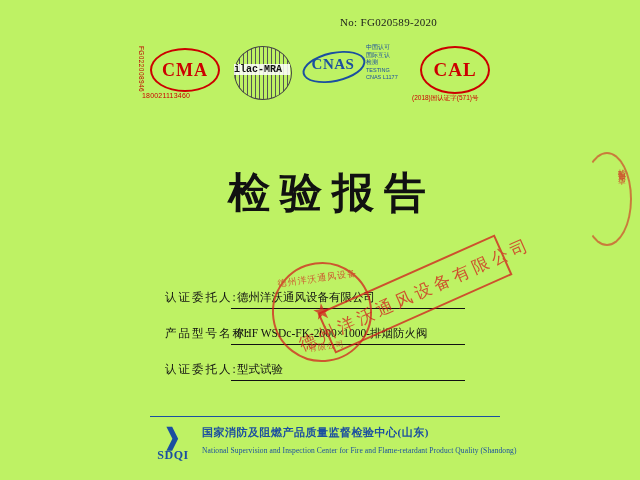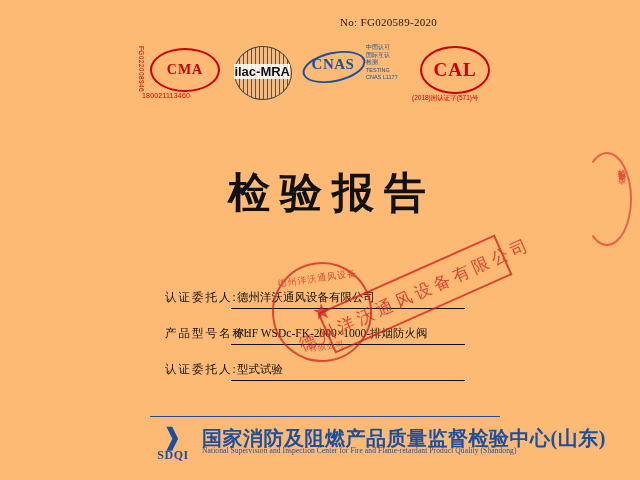--- a/index.html
+++ b/index.html
@@ -10,21 +10,21 @@
     width: 640px;
     height: 480px;
     background: #ffffff;
     font-family: "Liberation Sans", sans-serif;
     overflow: hidden;
   }
   .page {
     position: relative;
     width: 640px;
     height: 480px;
-    background: #fdba74;
+    background: #bef264;
   }
 
   
   .report-no {
     position: absolute;
     top: 16px;
     left: 340px;
     font-size: 11px;
     color: #1a1a1a;
     letter-spacing: 0.3px;
@@ -60,21 +60,21 @@
   .cma-oval {
     position: absolute;
     left: 10px;
     top: 4px;
     width: 66px;
     height: 40px;
     border: 2.2px solid #cc0000;
     border-radius: 50%;
     color: #cc0000;
     font-weight: bold;
-    font-size: 14px;
+    font-size: 18px;
     display: flex;
     align-items: center;
     justify-content: center;
     letter-spacing: 1px;
     font-family: "Liberation Serif", serif;
   }
   .cma-bottom-code {
     position: absolute;
     left: 2px;
     top: 48px;
@@ -95,26 +95,26 @@
     background:
       repeating-linear-gradient(90deg,#555 0 1px, transparent 1px 4px);
     border: 1.5px solid #444;
     overflow: hidden;
   }
   .ilac-label {
     position: absolute;
     left: 2px;
     top: 20px;
     width: 56px;
-    text-align: right;
-    font-size: 13px;
+    text-align: left;
+    font-size: 10px;
     font-weight: bold;
     color: #111;
     background: rgba(255,255,255,0.85);
-    font-family: Liberation Sans, sans-serif;
+    font-family: Liberation Mono, monospace;
   }
   .ilac-sub {
     position: absolute;
     left: 2px;
     top: 42px;
     width: 56px;
     text-align: center;
     font-size: 5px;
     color: #222;
   }
@@ -382,21 +382,21 @@
     font-size: 12px;
     font-weight: bold;
     color: #1b4fa0;
     letter-spacing: 0.5px;
     font-family: "Liberation Serif", serif;
   }
   .footer-cn {
     position: absolute;
     left: 52px;
     top: 1px;
-    font-size: 20px;
+    font-size: 11px;
     font-weight: bold;
     color: #1b4fa0;
     letter-spacing: 0.5px;
     font-family: "Liberation Serif", serif;
     white-space: nowrap;
   }
   .footer-en {
     position: absolute;
     left: 52px;
     top: 22px;

